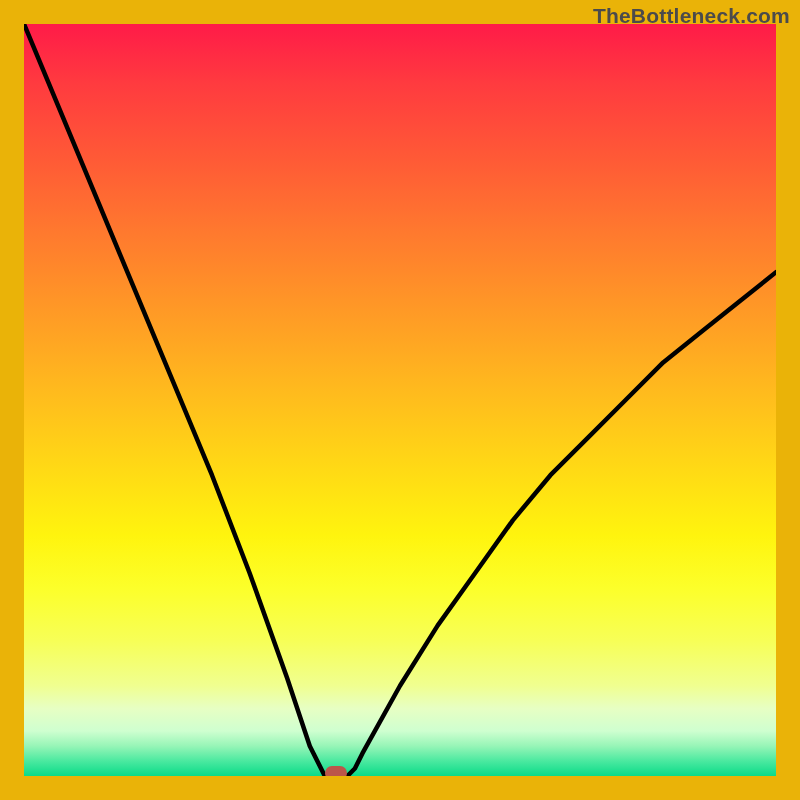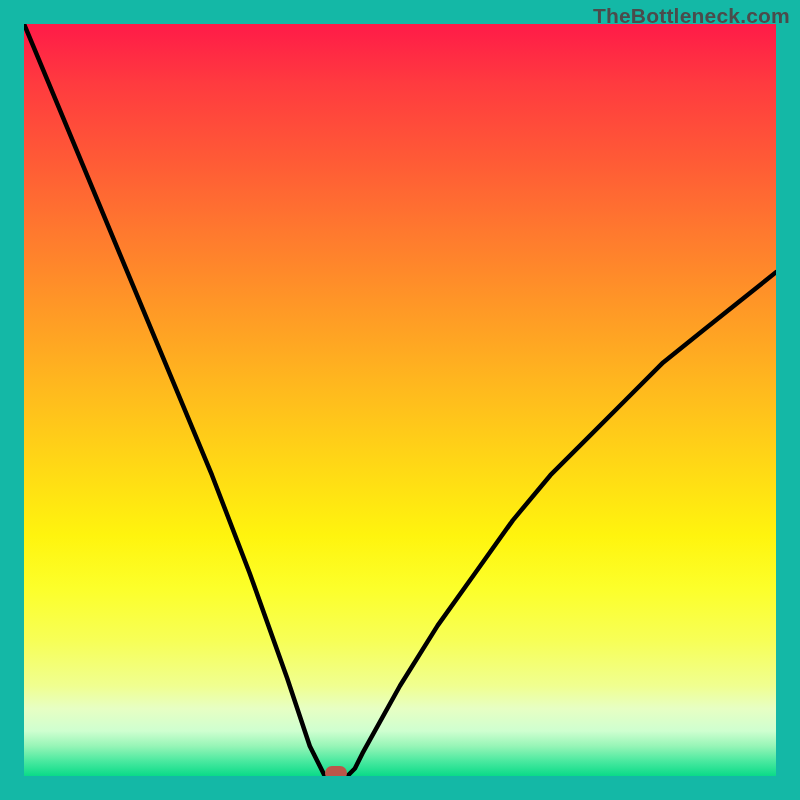--- a/index.html
+++ b/index.html
@@ -10,21 +10,21 @@
     background: #000;
     overflow: hidden;
     font-family: Arial, Helvetica, sans-serif;
   }
   .frame {
     position: absolute;
     left: 0;
     top: 0;
     width: 800px;
     height: 800px;
-    background: #14b8a6;
+    background: #eab308;
   }
   .plot {
     position: absolute;
     left: 24px;
     top: 24px;
     width: 752px;
     height: 752px;
     overflow: hidden;
   }
   .gradient {

